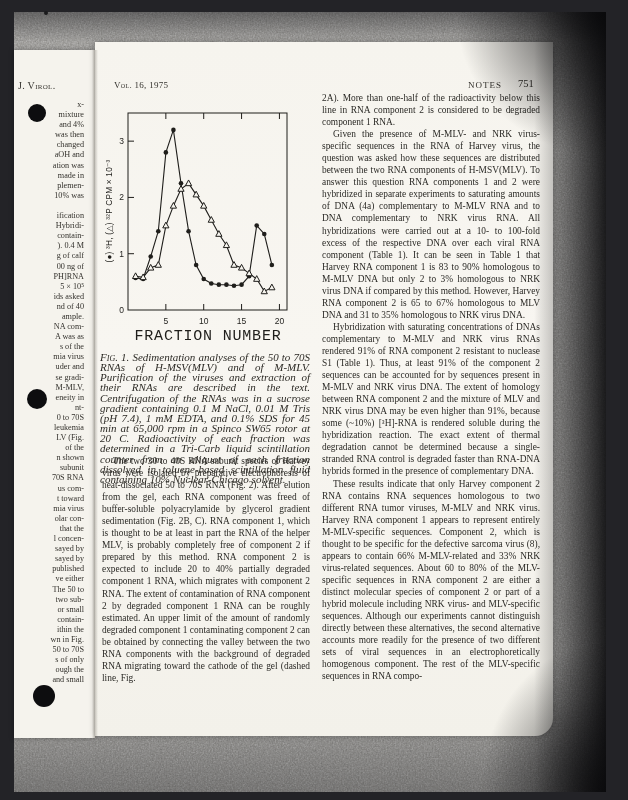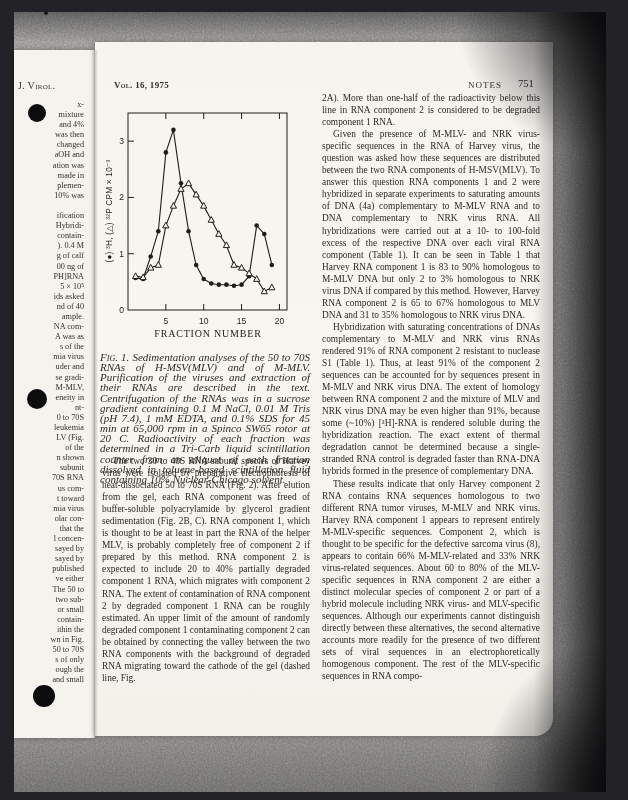--- a/index.html
+++ b/index.html
@@ -46,32 +46,32 @@
   #speck{left:44px;top:11px;width:4px;height:4px;background:#1a1a1c;border-radius:50%;}
 
   
   #sliver-header{left:18px;top:80px;width:60px;font-size:10px;color:#3a3833;
     font-variant:small-caps;letter-spacing:0.3px;}
   #sliver-frags{left:14px;top:100px;width:75px;padding-right:5px;box-sizing:border-box;
     text-align:right;font-size:8.2px;line-height:10.1px;color:#33312c;}
   .frag{white-space:nowrap;overflow:hidden;}
 
   
-  #vol-label{left:114px;top:80px;font-size:9px;color:#33312c;font-variant:small-caps;letter-spacing:0.3px;font-weight:bold;}
+  #vol-label{left:114px;top:80px;font-size:9px;color:#33312c;font-variant:small-caps;letter-spacing:0.3px;}
   #notes-label{left:468px;top:80px;font-size:9px;color:#33312c;letter-spacing:1px;}
   #page-num{left:518px;top:78px;font-size:10.5px;color:#2e2c27;}
 
   
   #chart-wrap{left:98px;top:105px;width:200px;height:245px;}
   #ylabel{left:20px;top:205px;width:180px;height:12px;
     transform:rotate(-90deg);
     font-family:"Liberation Sans", sans-serif;font-size:8.3px;color:#1f1e1b;
     text-align:center;letter-spacing:0.2px;}
   #xlabel{left:128px;top:328px;width:160px;text-align:center;
-    font-family:Liberation Serif, serif;font-size:10px;color:#1f1e1b;letter-spacing:0.8px;}
+    font-family:Liberation Mono, monospace;font-size:15px;color:#1f1e1b;letter-spacing:0.8px;}
   .tick-label{font-family:"Liberation Sans", sans-serif;font-size:8.5px;fill:#1f1e1b;}
 
   
   #caption{left:100px;top:352px;width:210px;font-size:11px;line-height:10.15px;
     font-style:italic;color:#2c2a25;text-align:justify;}
   #caption .cap-label{font-style:italic;font-variant:small-caps;}
 
   
   .body-col{color:#2b2a26;font-size:9.4px;line-height:12.05px;text-align:justify;}
   #left-col{left:102px;top:455px;width:208px;}

